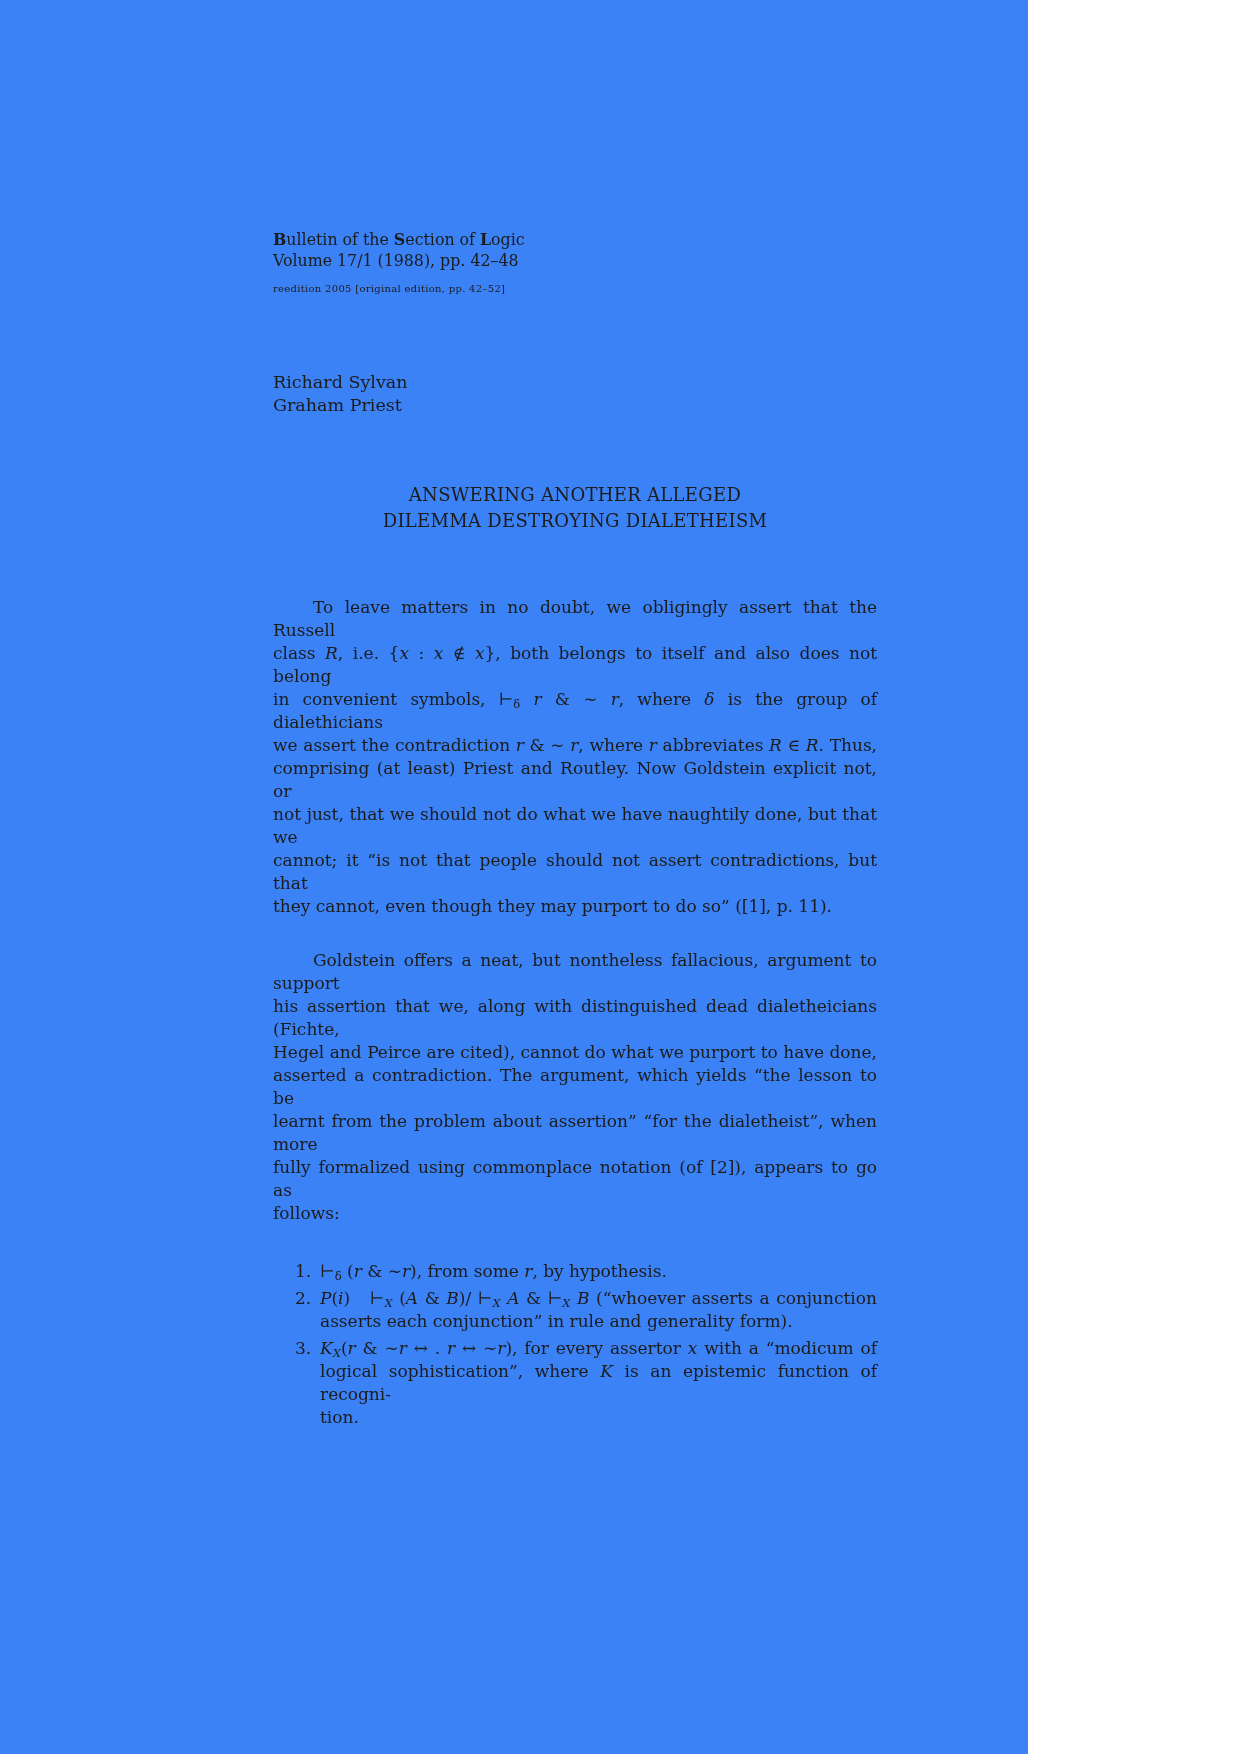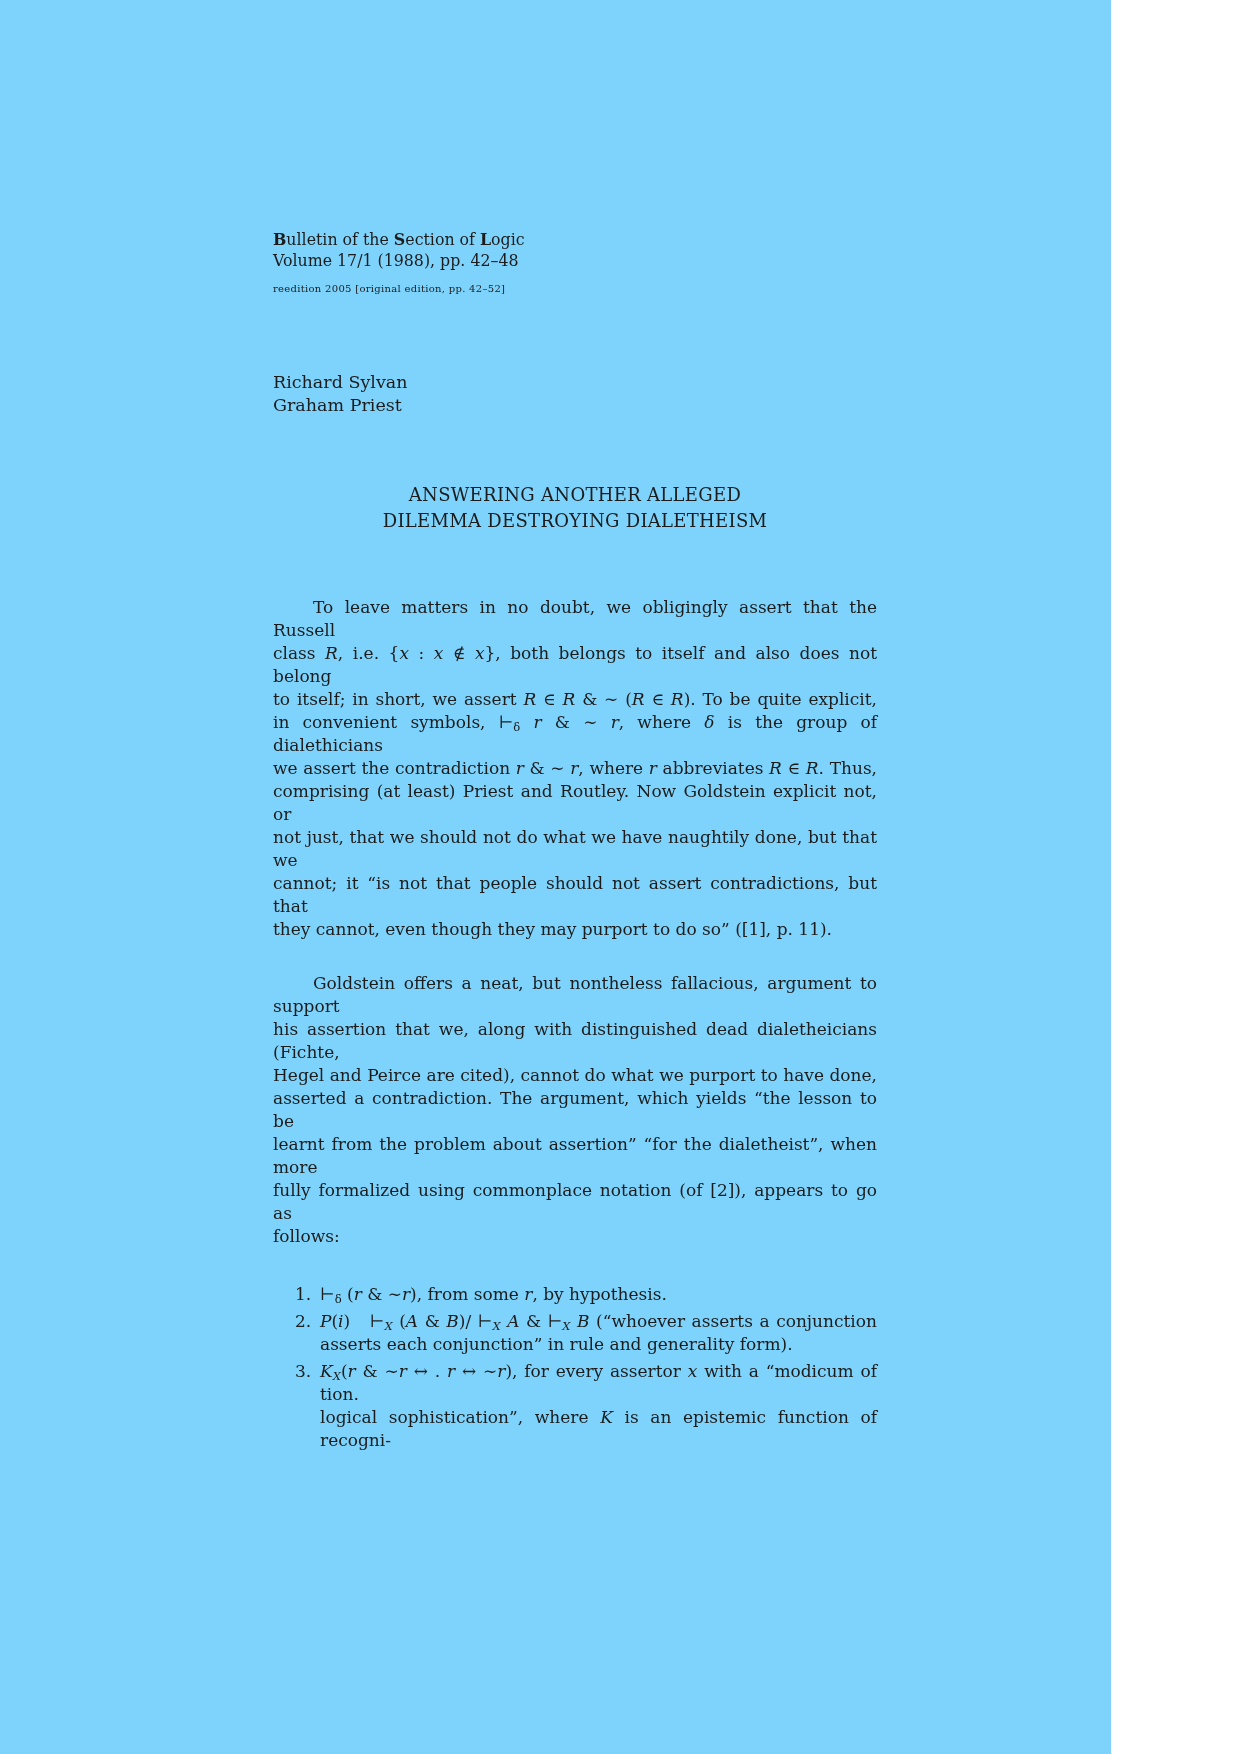--- a/index.html
+++ b/index.html
@@ -3,22 +3,22 @@
 <meta charset="utf-8">
 <style>
   html, body { margin: 0; padding: 0; }
   body {
     width: 1241px; height: 1754px;
     background: #ffffff;
     font-family: "DejaVu Serif", "DejaVu Sans", "Liberation Serif", serif;
   }
   .page {
     position: relative;
-    width: 1111px; height: 1754px;
-    background: #7dd3fc;
+    width: 1028px; height: 1754px;
+    background: #3b82f6;
     color: #1c1c1c;
     overflow: hidden;
   }
   .content {
     position: absolute;
     left: 273px; top: 229px;
     width: 604px;
   }
   .journal-line { font-size: 15.8px; line-height: 21px; }
   .reedition { font-size: 10px; line-height: 17px; margin-top: 9px; letter-spacing: 0.3px; }
@@ -62,21 +62,20 @@
 
     <h1 class="title">
         <div class="ln">ANSWERING ANOTHER ALLEGED</div>
         <div class="ln">DILEMMA DESTROYING DIALETHEISM</div>
       </h1>
 
     <section class="body-text">
       <div class="paragraph p1 indent">
           <div class="ln full">To leave matters in no doubt, we obligingly assert that the Russell</div>
           <div class="ln full">class <i>R</i>, i.e. {<i>x</i> : <i>x</i> ∉ <i>x</i>}, both belongs to itself and also does not belong</div>
-          <div class="ln full">to itself; in short, we assert <i>R</i> ∈ <i>R</i> &amp; ∼ (<i>R</i> ∈ <i>R</i>). To be quite explicit,</div>
           <div class="ln full">in convenient symbols, ⊢<sub>δ</sub> <i>r</i> &amp; ∼ <i>r</i>, where <i>δ</i> is the group of dialethicians</div>
           <div class="ln full">we assert the contradiction <i>r</i> &amp; ∼ <i>r</i>, where <i>r</i> abbreviates <i>R</i> ∈ <i>R</i>. Thus,</div>
           <div class="ln full">comprising (at least) Priest and Routley. Now Goldstein explicit not, or</div>
           <div class="ln full">not just, that we should not do what we have naughtily done, but that we</div>
           <div class="ln full">cannot; it “is not that people should not assert contradictions, but that</div>
           <div class="ln">they cannot, even though they may purport to do so” ([1], p. 11).</div>
         </div>
       <div class="paragraph p2 indent">
           <div class="ln full">Goldstein offers a neat, but nontheless fallacious, argument to support</div>
           <div class="ln full">his assertion that we, along with distinguished dead dialetheicians (Fichte,</div>
@@ -97,21 +96,21 @@
             <span class="num">2.</span>
             <div class="item-body">
               <div class="ln full"><i>P</i>(<i>i</i>)&nbsp;&nbsp; ⊢<sub><i>X</i></sub> (<i>A</i> &amp; <i>B</i>)/ ⊢<sub><i>X</i></sub> <i>A</i> &amp; ⊢<sub><i>X</i></sub> <i>B</i> (“whoever asserts a conjunction</div>
               <div class="ln">asserts each conjunction” in rule and generality form).</div>
             </div>
           </div>
           <div class="list-item">
             <span class="num">3.</span>
             <div class="item-body">
               <div class="ln full"><i>K</i><sub><i>X</i></sub>(<i>r</i> &amp; ∼<i>r</i> ↔ . <i>r</i> ↔ ∼<i>r</i>), for every assertor <i>x</i> with a “modicum of</div>
+              <div class="ln full">logical sophistication”, where <i>K</i> is an epistemic function of recogni-</div>
               <div class="ln">tion.</div>
-              <div class="ln full">logical sophistication”, where <i>K</i> is an epistemic function of recogni-</div>
             </div>
           </div>
         </div>
     </section>
 
   </div>
 </div>
 
 </body></html>

